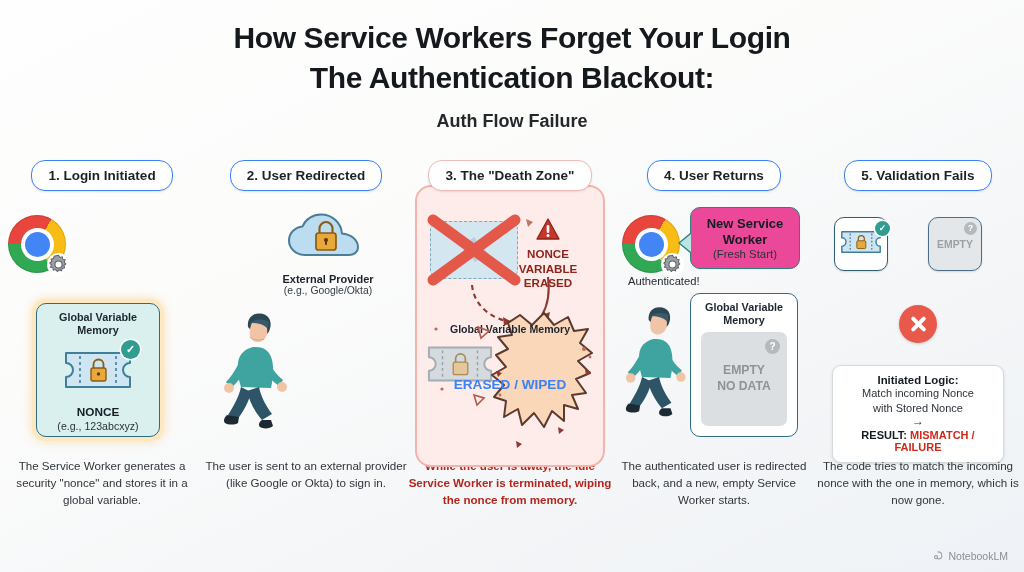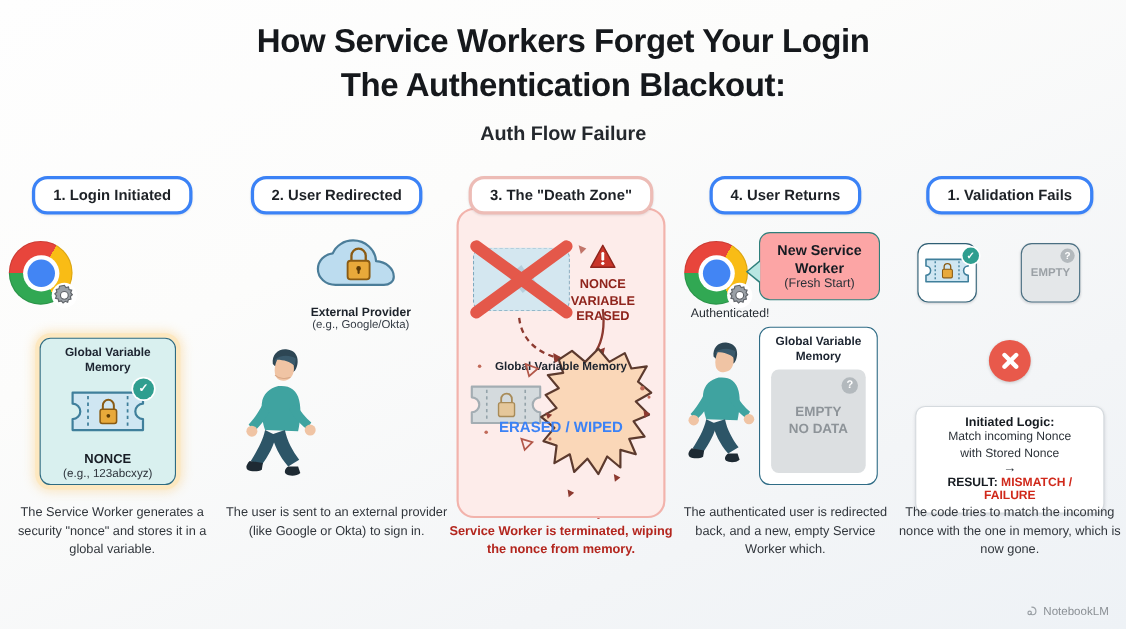--- a/index.html
+++ b/index.html
@@ -48,21 +48,21 @@
     height: 100%;
     position: relative;
     display: flex;
     flex-direction: column;
     align-items: center;
   }
 
   
   .pill {
     background: #ffffff;
-    border: 3px solid #3b82f6;
+    border: 1px solid #3b82f6;
     border-radius: 14px;
     padding: 7px 16px;
     font-size: 13.5px;
     font-weight: bold;
     color: #1d2126;
     white-space: nowrap;
     box-shadow: 0 1px 2px rgba(20,30,45,0.10);
     z-index: 6;
     position: relative;
   }
@@ -144,21 +144,21 @@
     position: absolute;
     border-radius: 10px;
     border: 1.6px solid #4b6f86;
     background: #cfe2f0;
     text-align: center;
     display: flex;
     flex-direction: column;
     justify-content: center;
   }
   .bubble.teal {
-    background: #fca5a5;
+    background: #ec4899;
     border-color: #2f7f7b;
   }
   .bubble::before {
     content: "";
     position: absolute;
     left: -11px; top: 26px;
     width: 0; height: 0;
     border-top: 9px solid transparent;
     border-bottom: 9px solid transparent;
     border-right: 11px solid #cfe2f0;
@@ -567,25 +567,25 @@
       <div class="card" style="left:78px; top:94px; width:108px; height:144px; background:#ffffff; border-color:#2f6c86;">
         <div class="card-title">Global Variable Memory</div>
         <div class="empty-box" style="left:10px; top:38px; right:10px; bottom:10px;">
           <span class="badge-q">?</span>
           <div class="empty-t" style="white-space:pre-line;">EMPTY
 NO DATA</div>
         </div>
       </div>
 
     </div>
-    <div class="caption">The authenticated user is redirected back, and a new, empty Service Worker which.</div>
+    <div class="caption">The authenticated user is redirected back, and a new, empty Service Worker starts.</div>
   </div>
 
   <div class="col">
-    <div class="pill">1. Validation Fails</div>
+    <div class="pill">5. Validation Fails</div>
     <div class="stage">
 
       <div class="mini-card" style="left:18px; top:18px;">
         <div style="position:relative;">
           <svg width="42" height="28" viewBox="0 0 70 44">
             <path d="M3 5h64v10a5 5 0 000 14v10H3V29a5 5 0 000-14z" fill="#cfe6f2" stroke="#3f7f9b" stroke-width="2.4" stroke-linejoin="round"></path>
             <line x1="17" y1="8" x2="17" y2="36" stroke="#3f7f9b" stroke-width="2" stroke-dasharray="3 3"></line>
             <line x1="53" y1="8" x2="53" y2="36" stroke="#3f7f9b" stroke-width="2" stroke-dasharray="3 3"></line>
             <rect x="28" y="20" width="15" height="13" rx="2" fill="#e8a93a" stroke="#8a5b13" stroke-width="1.6"></rect>
             <path d="M30.5 20v-3.5a5 5 0 0110 0V20" fill="none" stroke="#8a5b13" stroke-width="2"></path>

